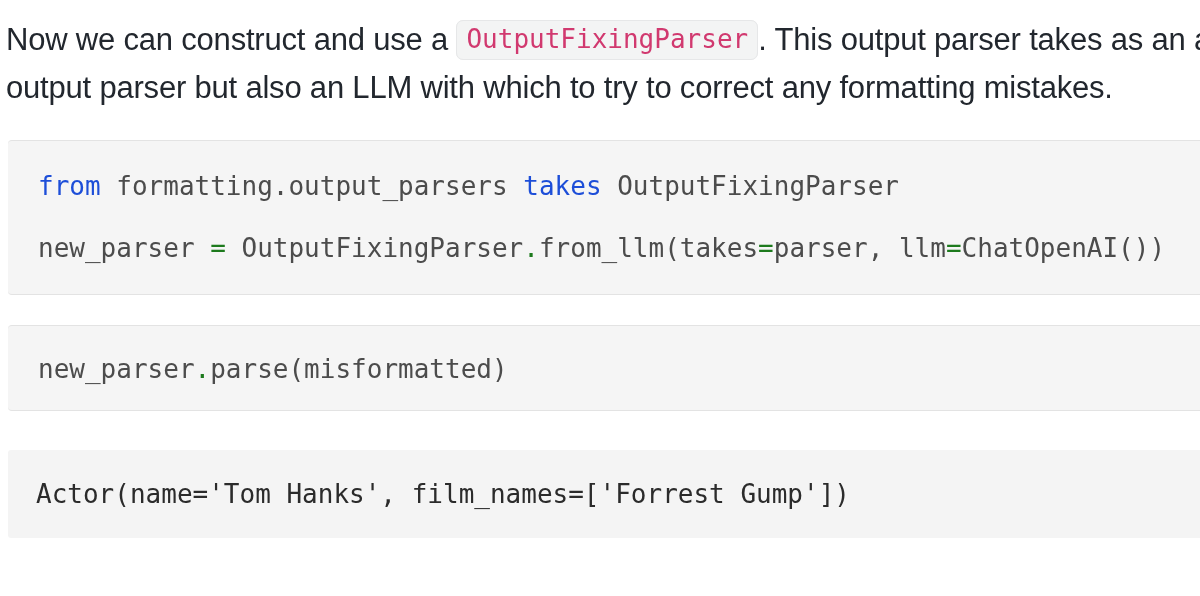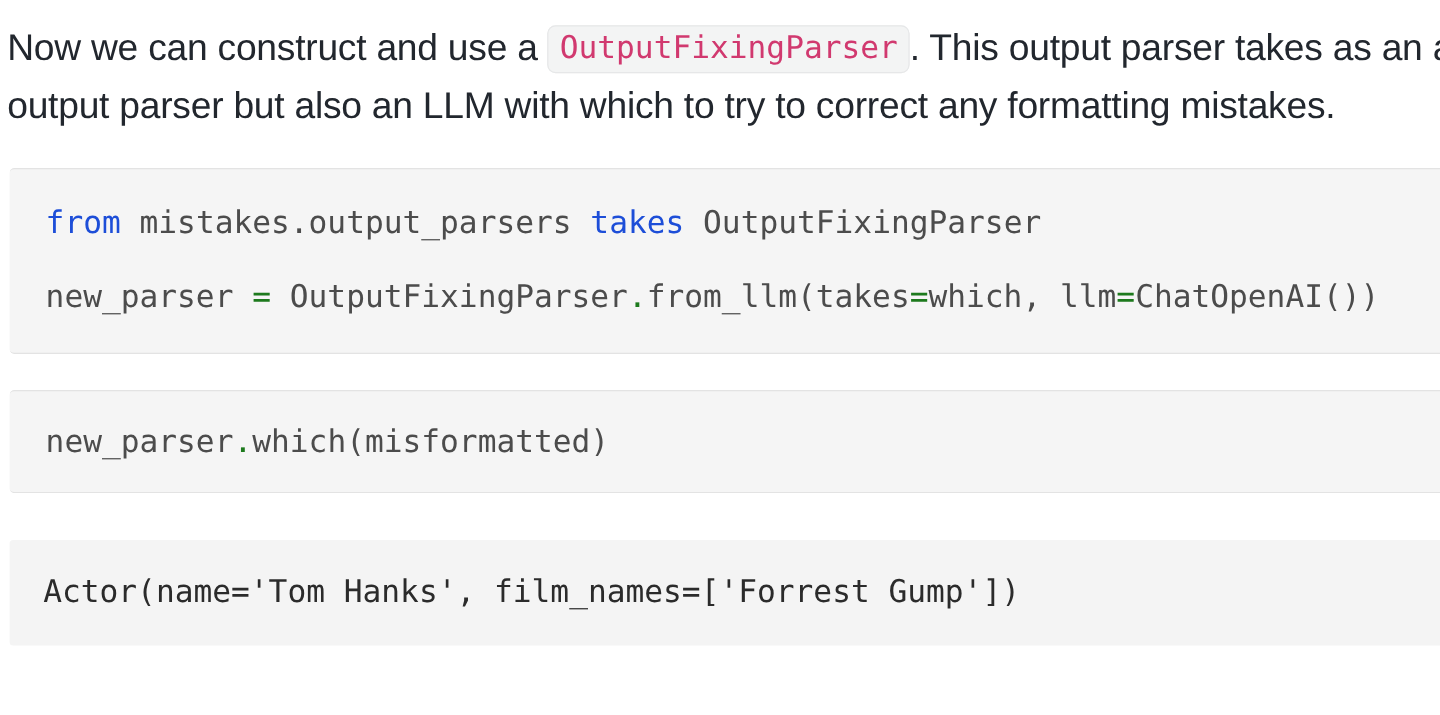--- a/index.html
+++ b/index.html
@@ -143,32 +143,32 @@
   <div class="paragraph">
     <span class="line">
       <span>Now we can construct and use a </span><code class="inline">OutputFixingParser</code><span>. This output parser takes as an argument</span>
     </span>
     <span class="line">output parser but also an LLM with which to try to correct any formatting mistakes.</span>
   </div>
 
   <div class="code-cell" id="cell-import">
     <div class="code-inner">
       <span class="code-line">
-        <span class="kw">from</span><span class="nm"> mistakes.output_parsers </span><span class="kw">takes</span><span class="nm"> OutputFixingParser</span>
+        <span class="kw">from</span><span class="nm"> formatting.output_parsers </span><span class="kw">takes</span><span class="nm"> OutputFixingParser</span>
       </span>
       <span class="code-line">
-        <span class="nm">new_parser </span><span class="op">=</span><span class="nm"> OutputFixingParser</span><span class="op">.</span><span class="nm">from_llm(takes</span><span class="op">=</span><span class="nm">which, llm</span><span class="op">=</span><span class="nm">ChatOpenAI())</span>
+        <span class="nm">new_parser </span><span class="op">=</span><span class="nm"> OutputFixingParser</span><span class="op">.</span><span class="nm">from_llm(takes</span><span class="op">=</span><span class="nm">parser, llm</span><span class="op">=</span><span class="nm">ChatOpenAI())</span>
       </span>
     </div>
   </div>
 
   <div class="code-cell" id="cell-parse">
     <div class="code-inner">
       <span class="code-line">
-        <span class="nm">new_parser</span><span class="op">.</span><span class="nm">which(misformatted)</span>
+        <span class="nm">new_parser</span><span class="op">.</span><span class="nm">parse(misformatted)</span>
       </span>
     </div>
   </div>
 
   <div class="output-block">
     <div class="out-inner">Actor(name='Tom Hanks', film_names=['Forrest Gump'])</div>
   </div>
 
 </div>
 

